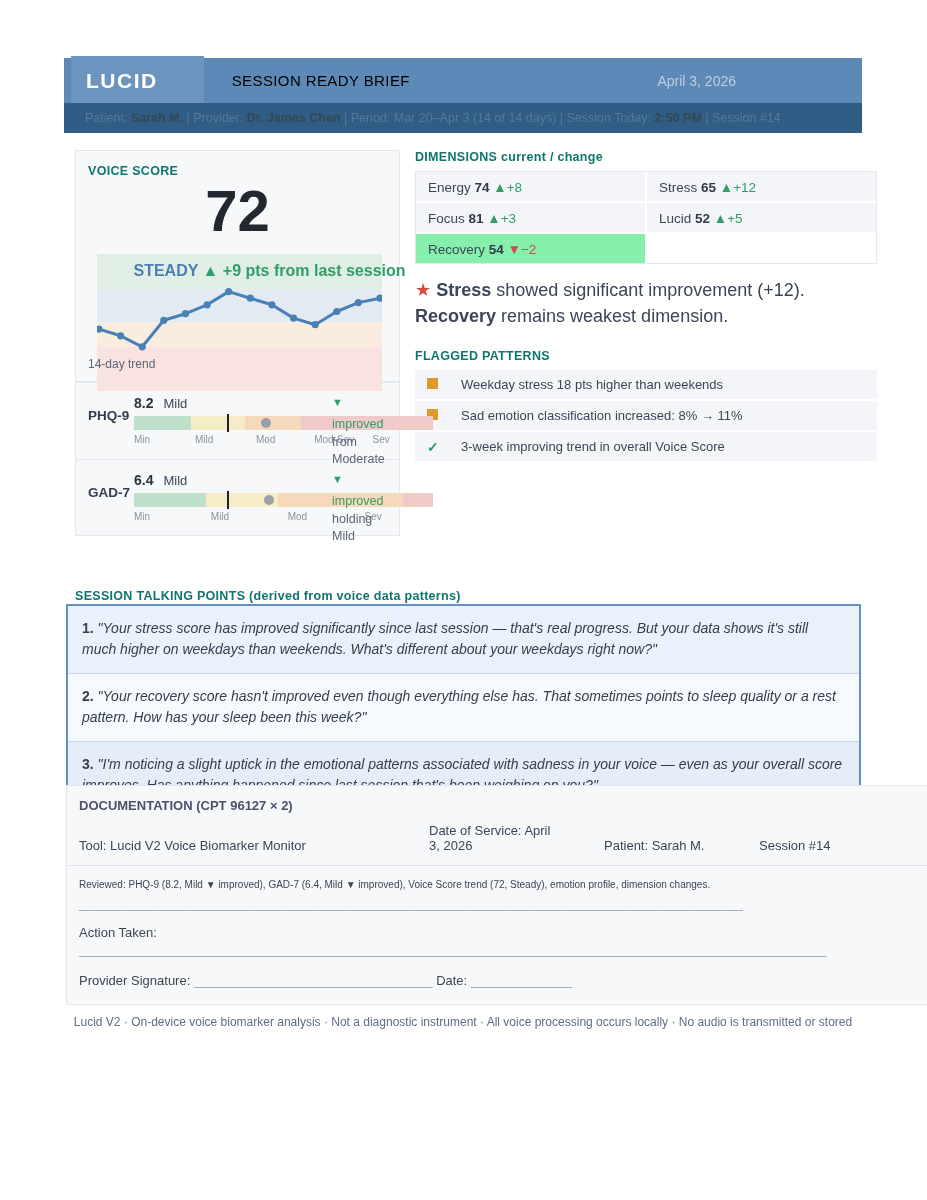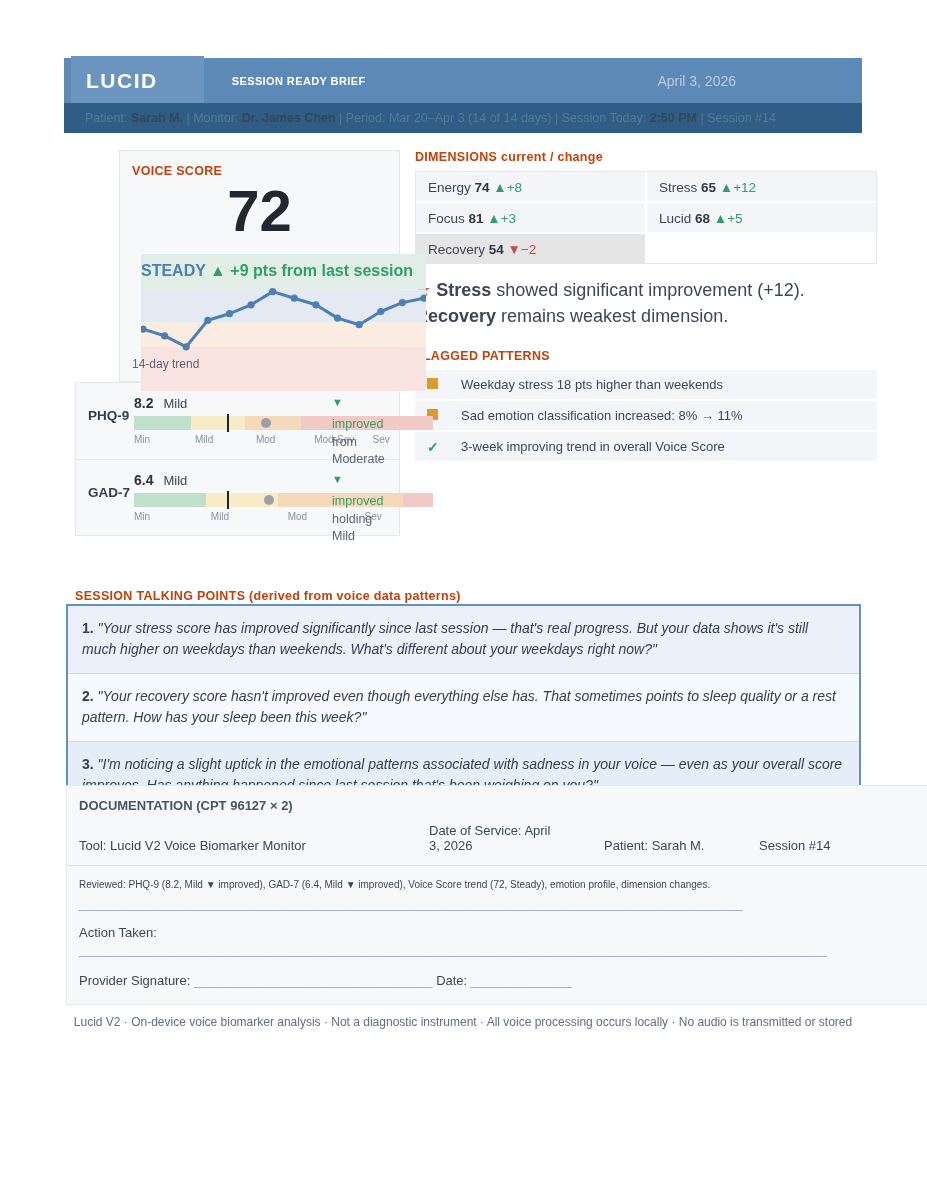--- a/index.html
+++ b/index.html
@@ -10,42 +10,42 @@
     color:#3c4657; font-size:13px;
   }
   .b { font-weight:bold; }
 
   
   .topbar { position:absolute; left:64px; top:58px; width:798px; height:45px;
     background:#5d89b6; display:flex; align-items:center; }
   .brand-box { margin-left:7px; height:49px; background:#6b94bf;
     display:flex; align-items:center; padding:0 46px 0 15px; }
   .brand { color:#ffffff; font-weight:bold; font-size:21px; letter-spacing:1.5px; }
-  .report-title { margin-left:28px; color:#ffffff; font-weight:bold; font-size:11px; letter-spacing:.4px; }
+  .report-title { margin-left:28px; color:#000000; font-weight:normal; font-size:15px; letter-spacing:.4px; }
   .report-date { margin-left:auto; margin-right:126px; color:#bccde0; font-size:14px; }
 
   .metabar { position:absolute; left:64px; top:103px; width:798px; height:30px;
     background:#2f5d85; display:flex; align-items:center; padding-left:21px;
     font-size:12.5px; color:#587a97; white-space:pre; }
   .metabar .b { color:#344753; }
 
   
   .main { position:absolute; left:75px; top:150px; width:802px; display:flex; gap:15px; }
   .col-left { width:325px; flex:0 0 325px; }
   .col-right { flex:1; }
 
-  .section-h { font-size:12.5px; font-weight:bold; color:#c2410c; letter-spacing:.3px; }
-
-  
-  .vs-card { position:relative; height:232px; background:#f7f8fa; border:1px solid #e4e7eb;margin-left:44px; }
+  .section-h { font-size:12.5px; font-weight:bold; color:#0f766e; letter-spacing:.3px; }
+
+  
+  .vs-card { position:relative; height:232px; background:#f7f8fa; border:1px solid #e4e7eb; }
   .vs-title { position:absolute; top:13px; left:12px; }
   .vs-score { position:absolute; top:26px; left:0; width:100%; text-align:center;
     font-size:58px; font-weight:bold; color:#23272f; z-index:2; }
   .vs-chart { position:absolute; left:21px; top:103px; width:285px; height:137px; z-index:1; display:block; }
-  .vs-status { position:absolute; left:21px; top:111px; width:345px; text-align:left;
+  .vs-status { position:absolute; left:21px; top:111px; width:345px; text-align:center;
     z-index:2; font-size:16px; font-weight:bold; white-space:nowrap; }
   .st-steady { color:#4a7fb5; }
   .st-delta  { color:#2f9e68; }
   .vs-caption { position:absolute; left:12px; top:206px; z-index:2; font-size:12px; color:#5c6775; }
 
   
   .snap-h { margin:21px 0 7px 0; }
   .snap-card { background:#f7f8fa; border:1px solid #e4e7eb; }
   .snap-row { display:flex; position:relative; min-height:76px; padding:12px 0 6px 12px; }
   .snap-row + .snap-row { border-top:1px solid #e4e7eb; }
@@ -66,21 +66,21 @@
     font-size:12.5px; line-height:1.3; }
   .change .arrow { display:block; color:#2f9e68; font-size:11px; height:14px; }
   .change .c1 { color:#2f9e68; margin-top:7px; }
   .change .c2 { color:#5a6575; margin-top:2px; }
 
   
   .dims-h { margin-bottom:7px; }
   .dims-grid { display:grid; grid-template-columns:1fr 1fr; gap:2px;
     background:#ffffff; border:1px solid #e4e7eb; }
   .dim-cell { background:#f4f5f8; padding:8px 12px; font-size:13.5px; height:29px; white-space:nowrap; }
-  .dim-cell.peach { background:#e5e5e5; }
+  .dim-cell.peach { background:#86efac; }
   .dim-cell.empty { background:#ffffff; }
   .dim-cell .b { color:#2f3949; }
   .chg.up { color:#2f9e68; }
   .chg.down { color:#c2504a; }
 
   .dims-note { margin:13px 0 20px; font-size:18px; line-height:1.45; max-width:440px; }
   .dims-note .star { color:#d84d42; }
 
   
   .flag-h { margin-bottom:7px; }
@@ -127,21 +127,21 @@
 <body>
 
 <div class="topbar">
   <div class="brand-box">
     <span class="brand">LUCID</span>
   </div>
   <span class="report-title">SESSION READY BRIEF</span>
   <span class="report-date">April 3, 2026</span>
 </div>
 
-<div class="metabar"><span>Patient: </span><span class="b">Sarah M.</span><span> | Monitor: </span><span class="b">Dr. James Chen</span><span> | Period: Mar 20–Apr 3 (14 of 14 days) | Session Today: </span><span class="b">2:50 PM</span><span> | Session #14</span></div>
+<div class="metabar"><span>Patient: </span><span class="b">Sarah M.</span><span> | Provider: </span><span class="b">Dr. James Chen</span><span> | Period: Mar 20–Apr 3 (14 of 14 days) | Session Today: </span><span class="b">2:50 PM</span><span> | Session #14</span></div>
 
 <div class="main">
 
   <div class="col-left">
     <div class="vs-card">
       <div class="section-h vs-title">VOICE SCORE</div>
       <div class="vs-score">72</div>
       <svg class="vs-chart" viewBox="0 0 285 137">
           <rect x="0" y="0.0" width="285" height="35.4" fill="#e1eee5"></rect>
           <rect x="0" y="35.4" width="285" height="33.1" fill="#e3eaf2"></rect>
@@ -224,21 +224,21 @@
         </div>
       </div>
   </div>
 
   <div class="col-right">
     <div class="section-h dims-h">DIMENSIONS current / change</div>
     <div class="dims-grid">
         <div class="dim-cell"><span>Energy </span><span class="b">74</span><span class="chg up"> ▲+8</span></div>
         <div class="dim-cell"><span>Stress </span><span class="b">65</span><span class="chg up"> ▲+12</span></div>
         <div class="dim-cell"><span>Focus </span><span class="b">81</span><span class="chg up"> ▲+3</span></div>
-        <div class="dim-cell"><span>Lucid </span><span class="b">68</span><span class="chg up"> ▲+5</span></div>
+        <div class="dim-cell"><span>Lucid </span><span class="b">52</span><span class="chg up"> ▲+5</span></div>
         <div class="dim-cell peach"><span>Recovery </span><span class="b">54</span><span class="chg down"> ▼−2</span></div>
         <div class="dim-cell empty"></div>
       </div>
     <div class="dims-note"><span class="star">★ </span><span class="b">Stress</span><span> showed significant improvement (+12). </span><span class="b">Recovery</span><span> remains weakest dimension.</span></div>
 
     <div class="section-h flag-h">FLAGGED PATTERNS</div>
     <div>
         <div class="flag-row">
           <span class="flag-icon square"></span>
           <span>Weekday stress 18 pts higher than weekends</span>

